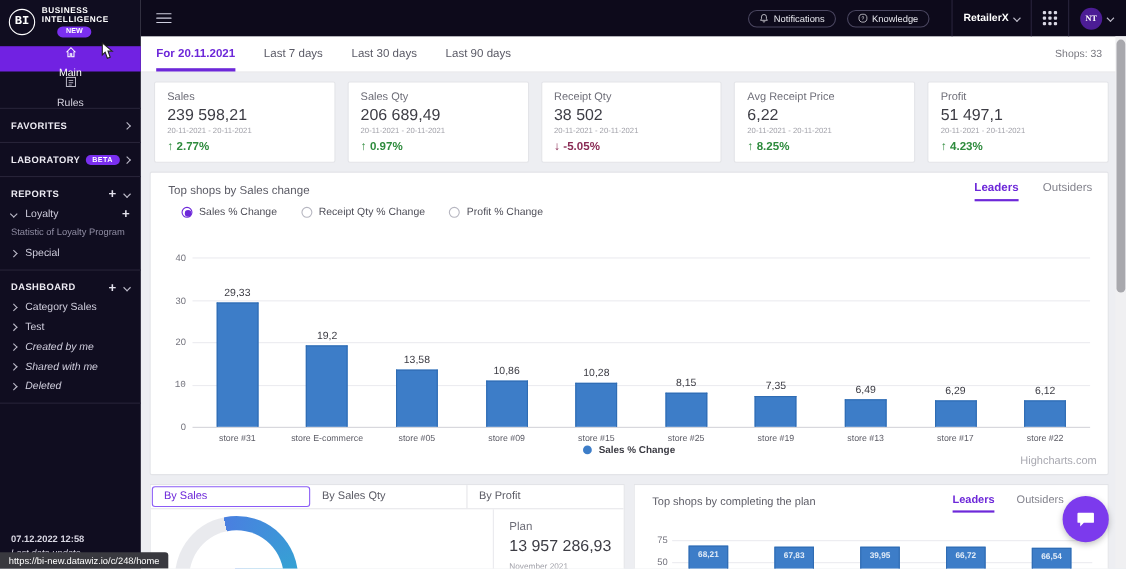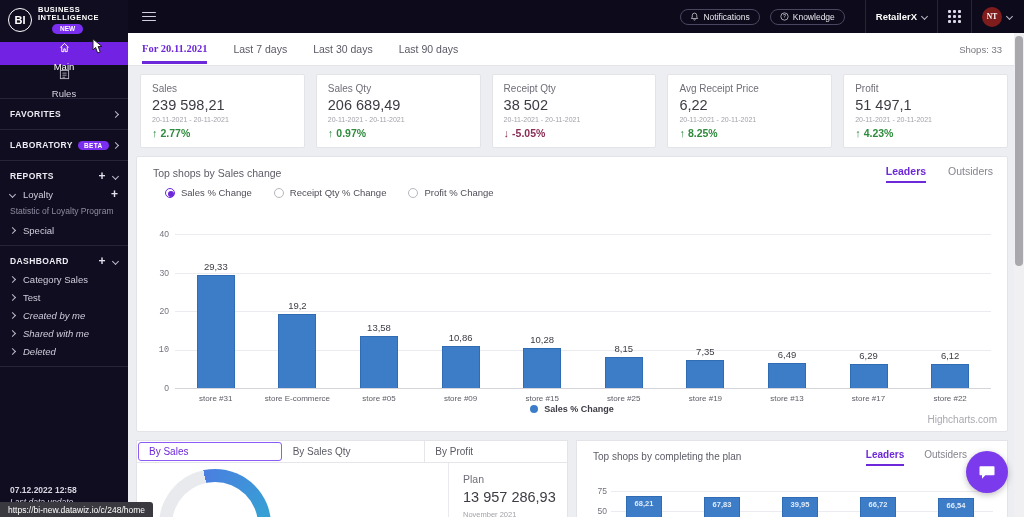--- a/index.html
+++ b/index.html
@@ -5,21 +5,21 @@
   * { margin:0; padding:0; box-sizing:border-box; }
   html,body { width:1024px; height:517px; overflow:hidden; background:#edeef2;
     font-family:"Liberation Sans", sans-serif; }
   .app { position:relative; width:1024px; height:517px; overflow:hidden; background:#edeef2; }
 
   
   .sidebar { position:absolute; left:0; top:0; width:128px; height:517px;
     background:#100d20; color:#c9c7d4; font-size:9.5px; z-index:5; }
   .logo-row { display:flex; align-items:center; padding:6px 8px 4px 8px; }
   .logo-circle { width:24px; height:24px; border:1.5px solid #fff; border-radius:50%;
-    color:#fff; font-family:Liberation Sans, sans-serif; font-weight:bold; font-size:11px;
+    color:#fff; font-family:Liberation Mono, monospace; font-weight:bold; font-size:11px;
     display:flex; align-items:center; justify-content:center; flex:0 0 auto; }
   .brand { margin-left:6px; line-height:8px; }
   .brand .bl { color:#fff; font-size:7.5px; letter-spacing:.5px; font-weight:bold; }
   .new-badge { display:inline-block; background:#7a2ff0; color:#fff; font-size:6.5px;
     font-weight:bold; border-radius:7px; padding:1px 8px; margin-top:2px; margin-left:14px; }
   .nav-item { display:flex; align-items:center; gap:8px; height:23px; padding:0 10px; color:#d6d4e0;flex-direction:column; }
   .nav-item.active { background:#7122e2; color:#fff; }
   .nav-item svg { flex:0 0 auto; }
   .divider { border:none; border-top:1px solid #272338; margin:6px 0; }
   .sec-head { display:flex; align-items:center; height:18px; padding:0 10px;
@@ -44,29 +44,29 @@
   .hamburger { width:14px; margin-left:14px; cursor:pointer; }
   .hamburger div { height:1.6px; background:#cfcfe0; margin:2.6px 0; border-radius:1px; }
   .topbar .grow { flex:1; }
   .pill { display:flex; align-items:center; gap:4px; border:1px solid #4a4660; border-radius:9px;
     color:#e8e8ee; font-size:8.5px; height:16px; padding:0 9px; margin-right:10px; white-space:nowrap; }
   .pill .ic { width:9px; height:9px; display:inline-flex; }
   .vsep { width:1px; height:33px; background:#28243c; margin:0 10px; }
   .account { display:flex; align-items:center; gap:5px; color:#fff; font-size:9.5px; font-weight:bold; }
   .gridicon { display:grid; grid-template-columns:repeat(3,3px); grid-gap:2px; }
   .gridicon i { width:3px; height:3px; background:#d9d8e4; border-radius:1px; }
-  .avatar { width:20px; height:20px; border-radius:50%; background:#7f1d1d; color:#fff;
+  .avatar { width:20px; height:20px; border-radius:50%; background:#4c1d95; color:#fff;
     font-size:7.5px; font-weight:bold; display:flex; align-items:center; justify-content:center;font-family:Liberation Serif, serif; }
 
   
   .filterbar { position:absolute; left:128px; top:33px; width:888px; height:33px; background:#fff;
     border-bottom:1px solid #e4e4e8; display:flex; align-items:center; padding:0 14px; z-index:2; }
   .ftab { font-size:10.5px; color:#5a5a66; margin-right:26px; padding:9px 0 7px 0;
     border-bottom:3px solid transparent; cursor:pointer; }
-  .ftab.active { color:#6d28d9; font-weight:bold; border-bottom-color:#6d28d9;font-family:Liberation Serif, serif; }
+  .ftab.active { color:#6d28d9; font-weight:bold; border-bottom-color:#6d28d9; }
   .shops { margin-left:auto; font-size:9.5px; color:#77777f; }
 
   
   .kpi-row { position:absolute; left:140px; top:74px; width:868px; display:flex; gap:11px; }
   .kpi { flex:1; background:#fff; border:1px solid #e3e4e8; border-radius:2px; padding:8px 11px; height:74px; }
   .kpi .t { font-size:10px; color:#6e6e78; }
   .kpi .v { font-size:14.5px; color:#3c3c44; margin-top:3px; }
   .kpi .p { font-size:7px; color:#a2a2aa; margin-top:3px; }
   .kpi .d { font-size:10.5px; font-weight:bold; margin-top:4px; }
   .kpi .d.up { color:#2e8b3d; }

